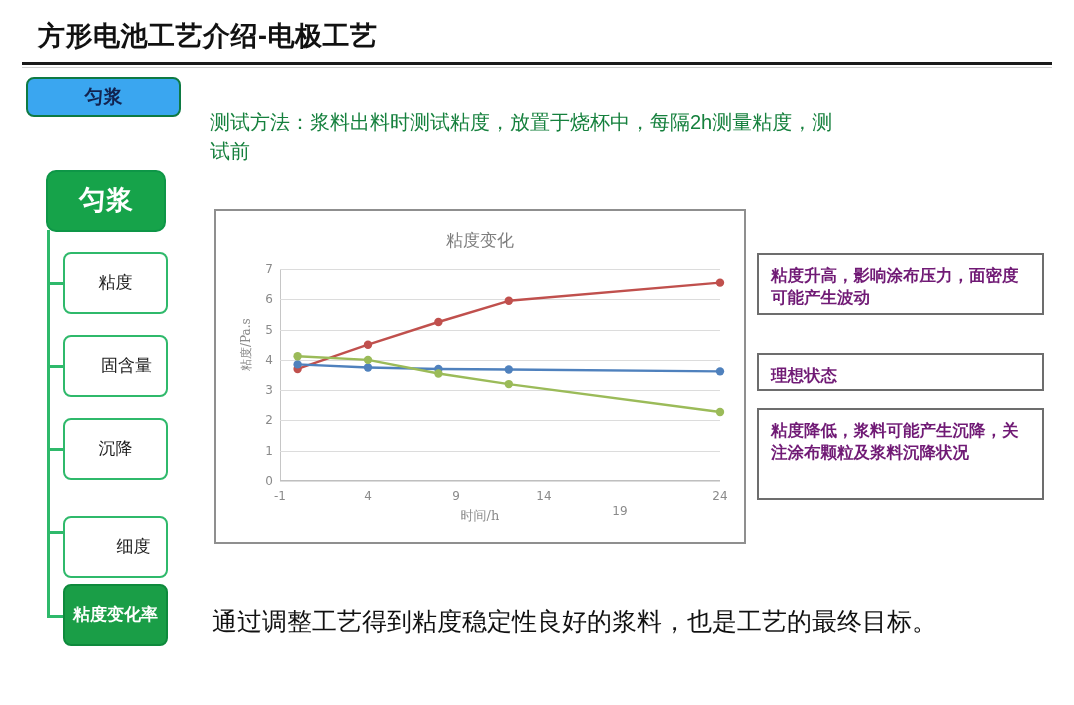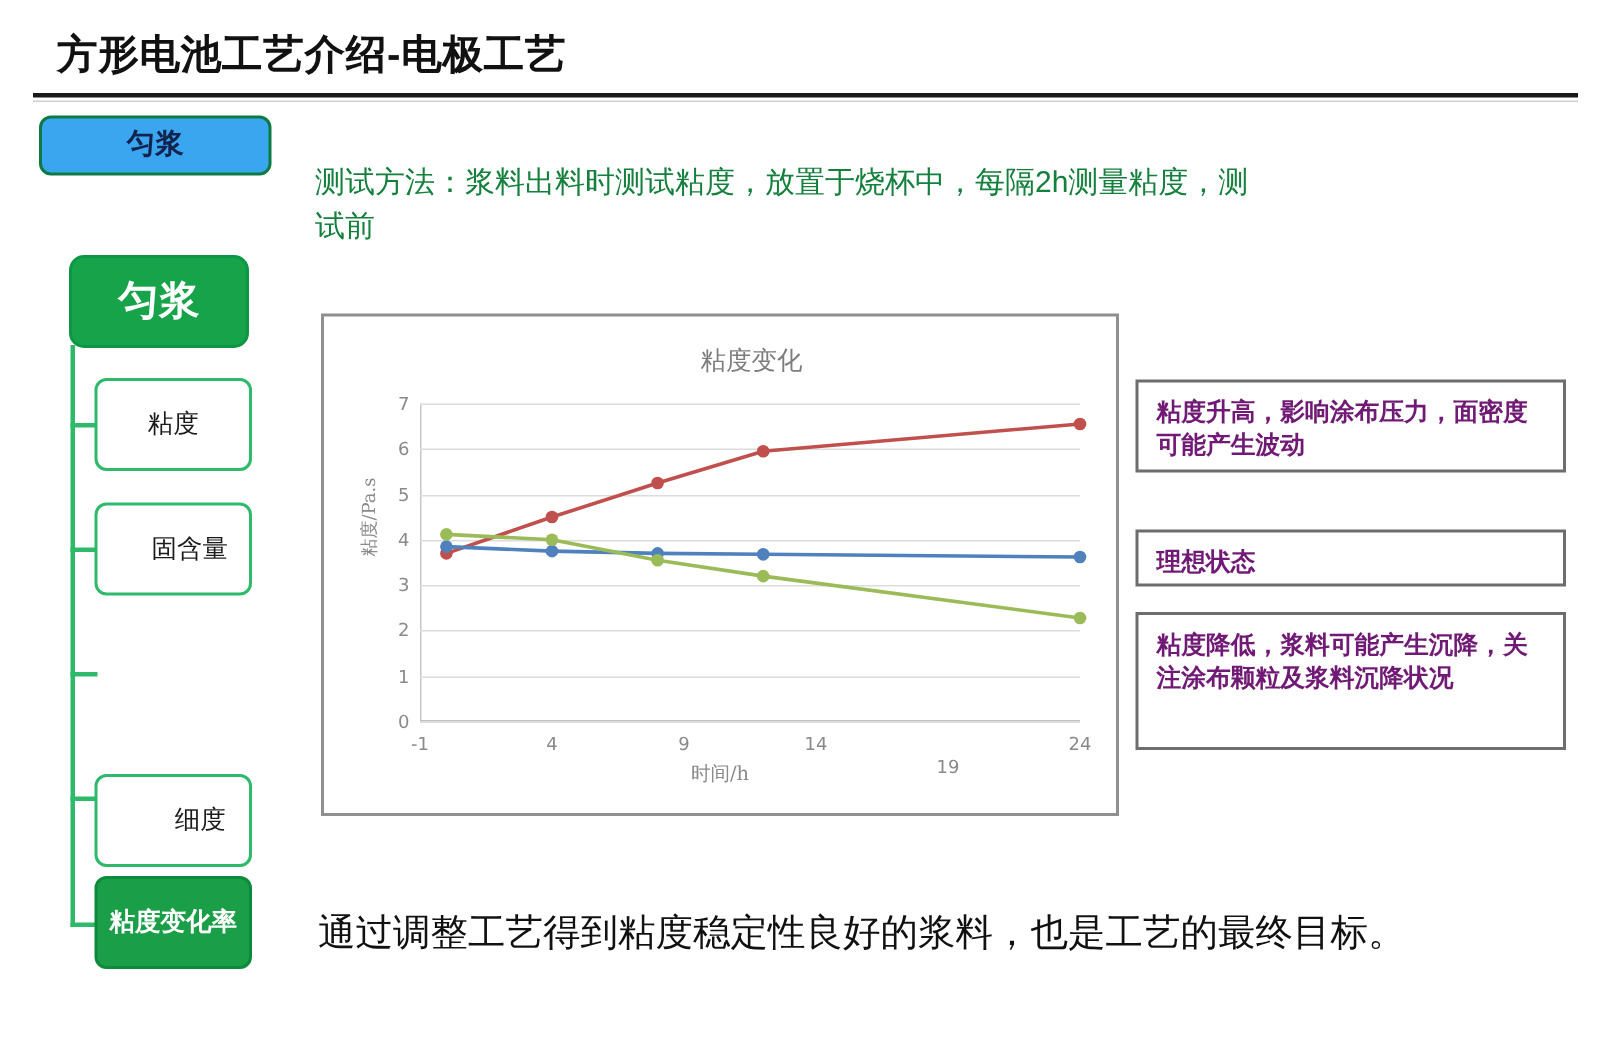--- a/index.html
+++ b/index.html
@@ -144,21 +144,20 @@
   }
   #chart-title {
     position: absolute;
     left: 0;
     top: 18px;
     width: 100%;
     text-align: center;
     font-size: 17px;
     color: #7d7d7d;
     font-family: "DejaVu Serif", "Liberation Serif", serif;
-    margin-left: 21px;
   }
   #plot {
     position: absolute;
     left: 64px;
     top: 58px;
     width: 440px;
     height: 212px;
   }
   .gridline {
     position: absolute;
@@ -272,20 +271,21 @@
   <div class="chip" id="chip-root">匀浆</div>
 
   <div class="tree-branch" style="top: 212px;"></div>
   <div class="tree-branch" style="top: 295px;"></div>
   <div class="tree-branch" style="top: 378px;"></div>
   <div class="tree-branch" style="top: 461px;"></div>
   <div class="tree-branch" style="top: 545px;"></div>
 
   <div class="chip chip-leaf" style="top: 182px;">粘度</div>
   <div class="chip chip-leaf" style="top: 265px; padding-left: 22px;">固含量</div>
+  <div class="chip chip-leaf" style="top: 348px;">沉降</div>
   <div class="chip chip-leaf" style="top: 446px; padding-left: 36px;">细度</div>
   <div class="chip chip-leaf active" style="top: 514px;">粘度变化率</div>
 </div>
 
 <div id="desc">
   <span class="line1">测试方法：浆料出料时测试粘度，放置于烧杯中，每隔2h测量粘度，测试前</span>
 </div>
 
 <div id="chart-panel">
   <div id="chart-title">粘度变化</div>
@@ -311,21 +311,21 @@
         <div class="ytick" style="top: 90.8571px;">4</div>
         <div class="ytick" style="top: 60.5714px;">5</div>
         <div class="ytick" style="top: 30.2857px;">6</div>
         <div class="ytick" style="top: 0px;">7</div>
       </div>
     <div id="xticks">
         <div class="xtick" style="left: 0px;">-1</div>
         <div class="xtick" style="left: 88px;">4</div>
         <div class="xtick" style="left: 176px;">9</div>
         <div class="xtick" style="left: 264px;">14</div>
-        <div class="xtick" style="left: 352px; margin-top: 23px;">19</div>
+        <div class="xtick" style="left: 340px; margin-top: 23px;">19</div>
         <div class="xtick" style="left: 440px;">24</div>
       </div>
     <svg id="chart-svg" viewBox="0 0 440 212" preserveAspectRatio="none">
         <path d="M17.60 99.94 L88.00 75.71 L158.40 53.00 L228.80 31.80 L440.00 13.63" fill="none" stroke="#C0504D" stroke-width="2.4" stroke-linejoin="round" stroke-linecap="round"></path>
         <circle cx="17.60" cy="99.94" r="4.2" fill="#C0504D"></circle>
         <circle cx="88.00" cy="75.71" r="4.2" fill="#C0504D"></circle>
         <circle cx="158.40" cy="53.00" r="4.2" fill="#C0504D"></circle>
         <circle cx="228.80" cy="31.80" r="4.2" fill="#C0504D"></circle>
         <circle cx="440.00" cy="13.63" r="4.2" fill="#C0504D"></circle>
         <path d="M17.60 95.40 L88.00 98.43 L158.40 99.94 L228.80 100.55 L440.00 102.37" fill="none" stroke="#4F81BD" stroke-width="2.4" stroke-linejoin="round" stroke-linecap="round"></path>

